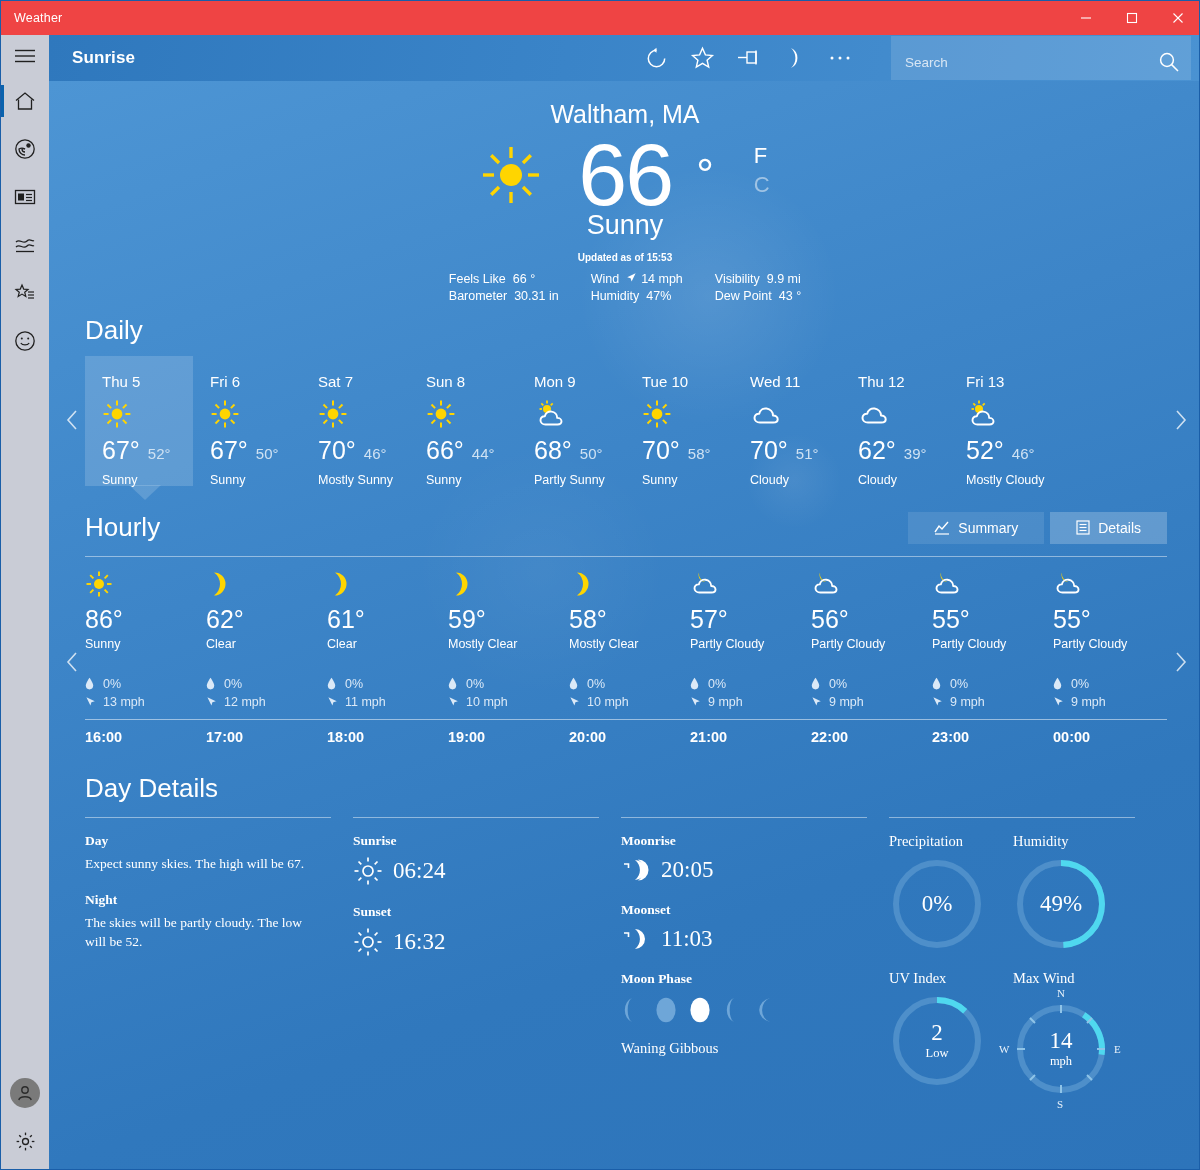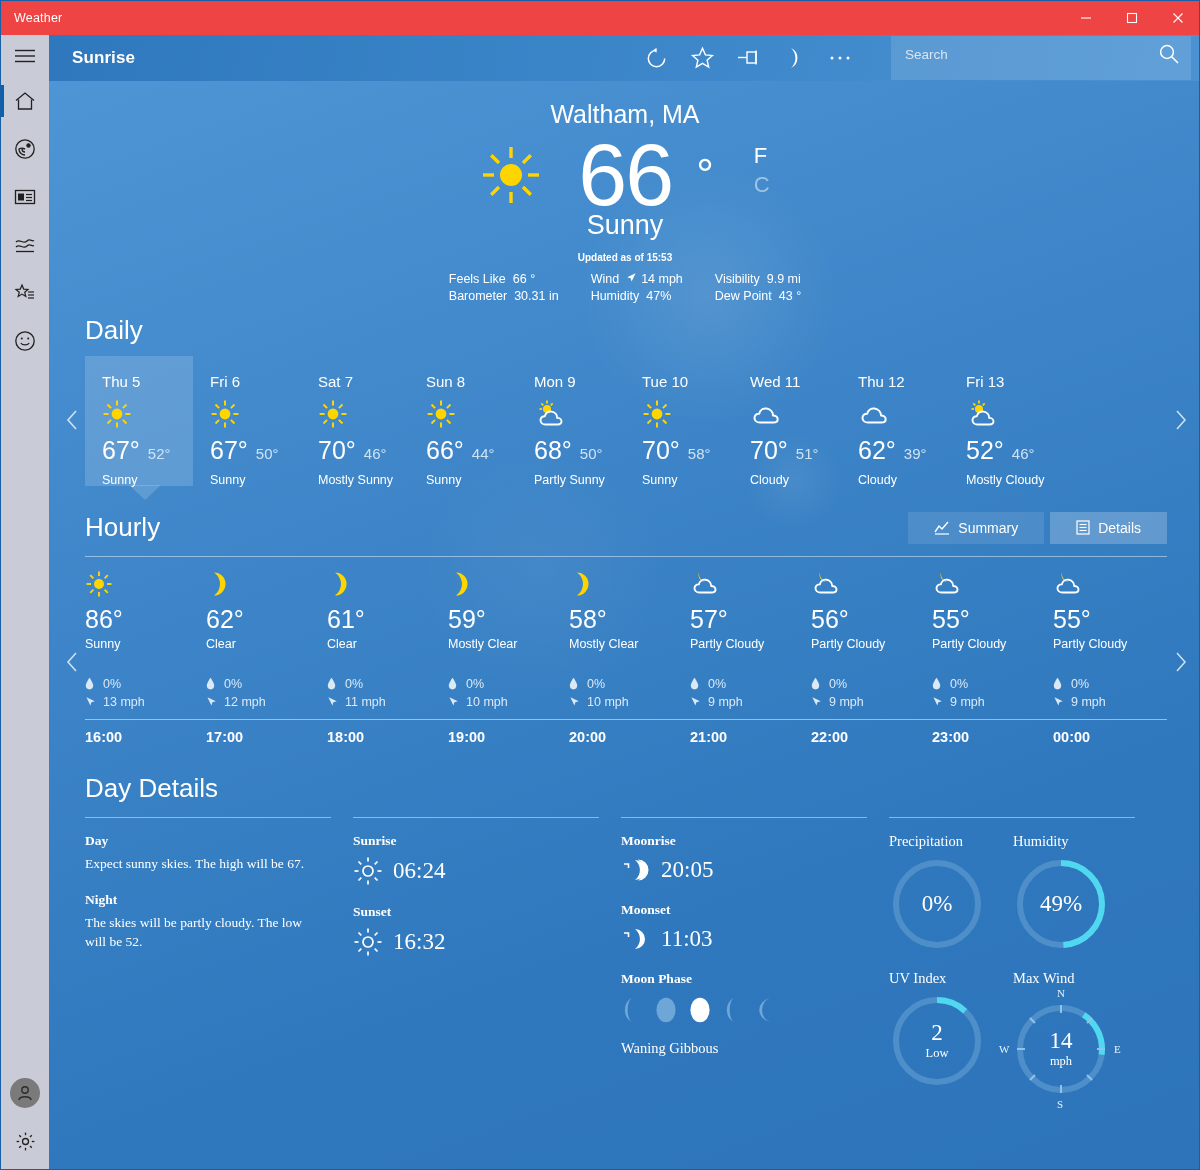--- a/index.html
+++ b/index.html
@@ -79,21 +79,21 @@
     height: 46px; padding-right: 0;
   }
   .tool-btn {
     width: 46px; height: 46px;
     display: flex; align-items: center; justify-content: center;
     color: #fff;
   }
   .searchbox {
     width: 300px; height: 44px; margin-left: 28px; margin-right: 10px;
     background: rgba(255,255,255,.13);
-    display: flex; align-items: flex-start; position: relative;
+    display: flex; align-items: flex-end; position: relative;
   }
   .searchbox input {
     flex: 1; height: 36px; background: transparent; border: 0; outline: none;
     color: #fff; font-size: 13.5px; padding-left: 14px;
     font-family: "Liberation Sans", sans-serif;
   }
   .searchbox input::placeholder { color: #d8e6f4; }
   .search-go {
     width: 44px; height: 36px;
     display: flex; align-items: center; justify-content: center; color: #fff;

